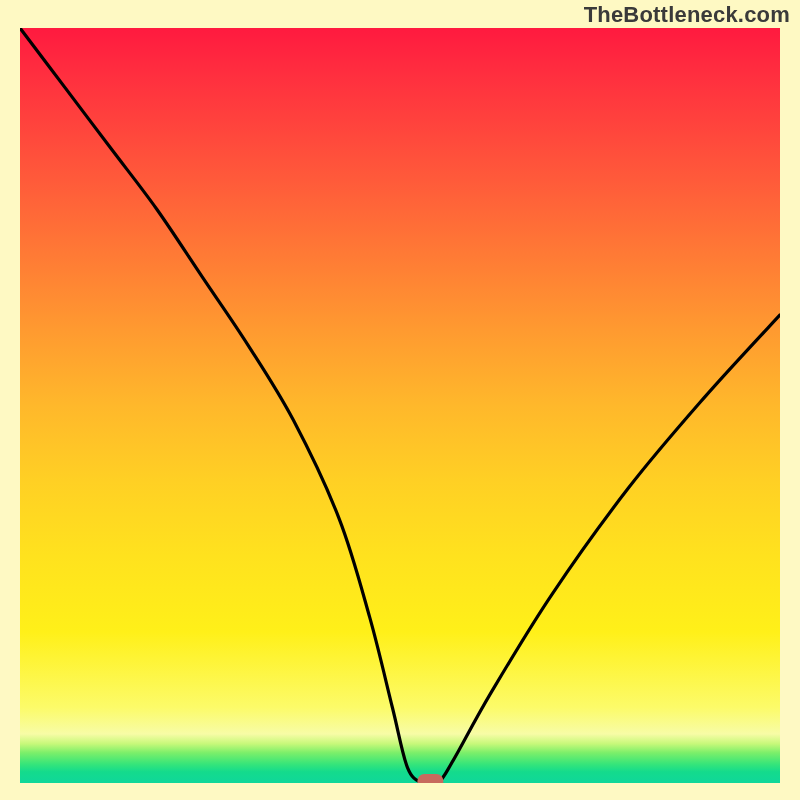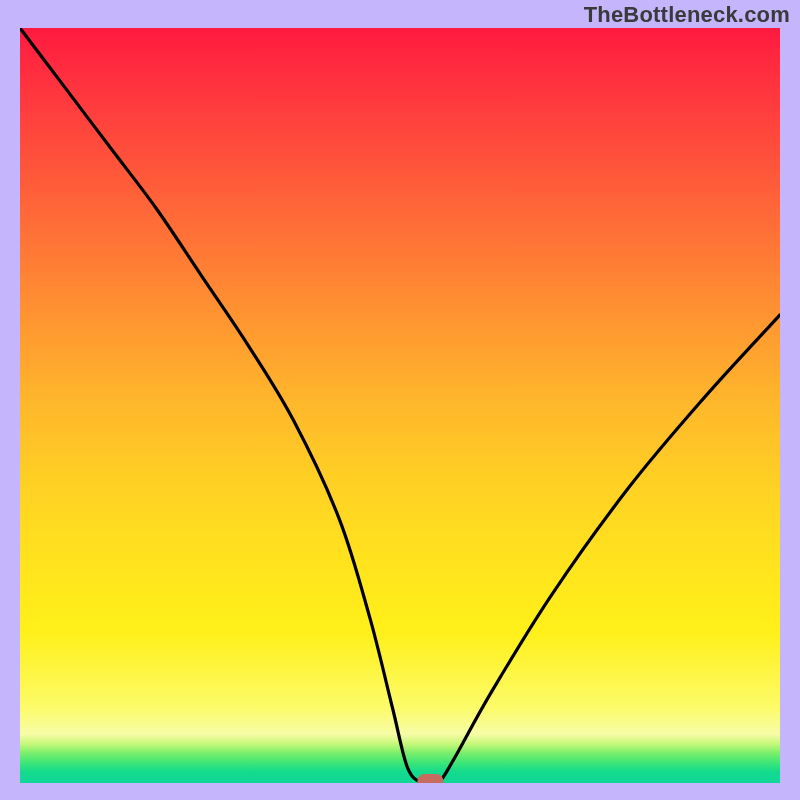--- a/index.html
+++ b/index.html
@@ -8,21 +8,21 @@
     width: 800px;
     height: 800px;
     background: #000;
     overflow: hidden;
     font-family: Arial, Helvetica, sans-serif;
   }
   .frame {
     position: relative;
     width: 800px;
     height: 800px;
-    background: #c4b5fd;
+    background: #fef9c3;
   }
   .watermark {
     position: absolute;
     top: 2px;
     right: 10px;
     color: #3a3a3a;
     font-size: 22px;
     font-weight: 600;
     letter-spacing: 0.2px;
     z-index: 30;

